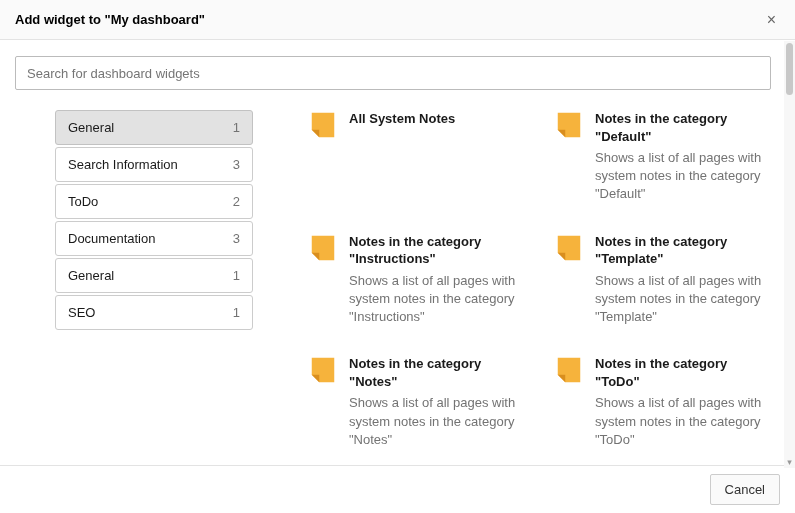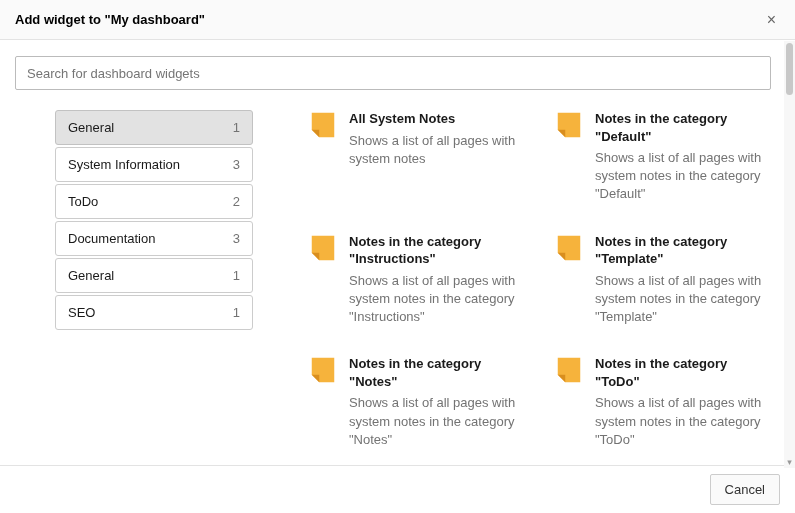--- a/index.html
+++ b/index.html
@@ -171,21 +171,21 @@
     <input class="search-input" type="text" placeholder="Search for dashboard widgets" style="">
 
     <div class="content-row">
 
       <div class="category-list">
         <button class="category-item highlighted">
           <span>General</span>
           <span class="count">1</span>
         </button>
         <button class="category-item">
-          <span>System Information</span>
+          <span>Search Information</span>
           <span class="count">3</span>
         </button>
         <button class="category-item">
           <span>ToDo</span>
           <span class="count">2</span>
         </button>
         <button class="category-item">
           <span>Documentation</span>
           <span class="count">3</span>
         </button>
@@ -201,21 +201,20 @@
 
       <div class="widget-grid">
 
         <div class="widget-tile">
           <svg class="widget-icon" viewBox="0 0 32 32">
             <polygon points="4,3 28,3 28,29 12,29 4,21" fill="#f6b33c"></polygon>
             <polygon points="4,21 12,29 12,21" fill="#d98e1f"></polygon>
           </svg>
           <div class="widget-text">
             <div class="widget-title">All System Notes</div>
-            <div class="widget-desc">Shows a list of all pages with system notes</div>
           </div>
         </div>
 
         <div class="widget-tile">
           <svg class="widget-icon" viewBox="0 0 32 32">
             <polygon points="4,3 28,3 28,29 12,29 4,21" fill="#f6b33c"></polygon>
             <polygon points="4,21 12,29 12,21" fill="#d98e1f"></polygon>
           </svg>
           <div class="widget-text">
             <div class="widget-title">Notes in the category "Default"</div>

